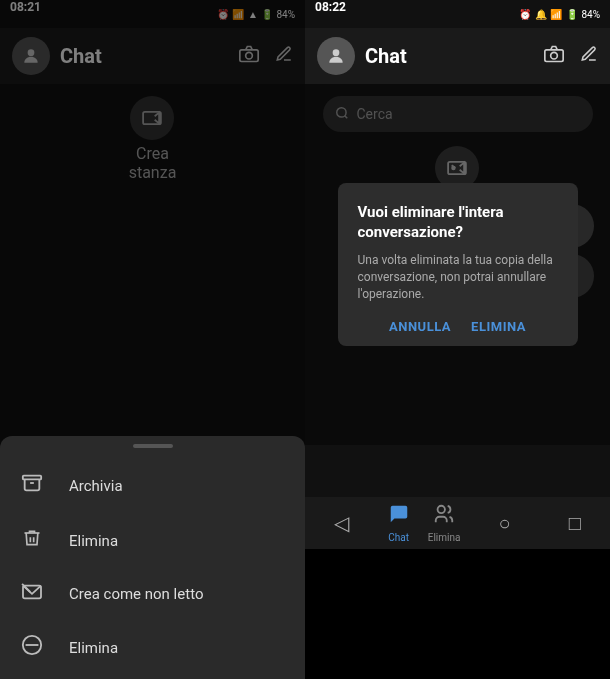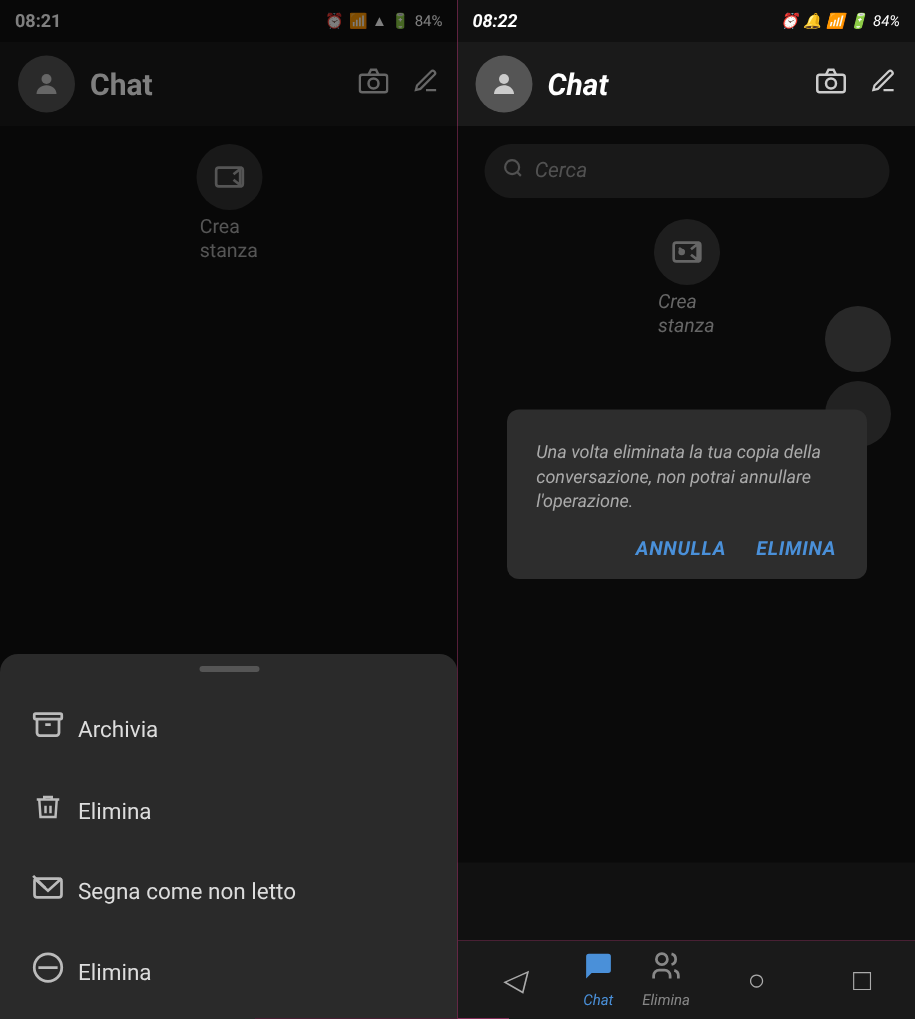--- a/index.html
+++ b/index.html
@@ -21,21 +21,20 @@
       display: flex;
       flex-direction: column;
       position: relative;
       overflow: hidden;
     }
 
     .status-bar {
       height: 28px;
       background: #111;
       display: flex;
-      align-items: center;
       justify-content: space-between;
       padding: 0 10px;
     }
     .status-bar-time {
       font-size: 12px;
       color: #fff;
       font-weight: bold;
     }
     .status-bar-icons {
       display: flex;
@@ -100,22 +99,23 @@
       height: 44px;
       border-radius: 50%;
       background: #333;
       display: flex;
       align-items: center;
       justify-content: center;
       color: #aaa;
       font-size: 18px;
     }
     .room-label {
-      font-size: 13px;
+      font-size: 16px;
       color: #aaa;
+      text-align: center;
       line-height: 1.2;
     }
 
     
     .bottom-sheet-overlay {
       position: absolute;
       bottom: 0;
       left: 0;
       right: 0;
       background: rgba(0,0,0,0.5);
@@ -133,21 +133,21 @@
       width: 40px;
       height: 4px;
       background: #555;
       border-radius: 2px;
       margin: 0 auto 10px auto;
     }
     .sheet-item {
       display: flex;
       align-items: center;
       padding: 14px 20px;
-      gap: 8px;
+      gap: 25px;
       color: #ddd;
       font-size: 15px;
     }
     .sheet-item-icon {
       font-size: 20px;
       color: #bbb;
       width: 24px;
       text-align: center;
     }
 
@@ -161,27 +161,26 @@
     }
     .nav-btn {
       color: #aaa;
       font-size: 20px;
       padding: 8px 20px;
     }
 
     
     .right-panel {
       width: 305px;
-      height: 679px;
-      background: #ec4899;
+      height: 549px;
+      background: #fdba74;
       display: flex;
       flex-direction: column;
       position: relative;
       overflow: hidden;
-      font-style: italic;
     }
 
     .right-chat-content {
       flex: 1;
       background: #111;
       display: flex;
       flex-direction: column;
       align-items: center;
       padding-top: 12px;
       position: relative;
@@ -230,21 +229,21 @@
       line-height: 1.3;
     }
     .dialog-body {
       font-size: 12px;
       color: #aaa;
       line-height: 1.4;
       margin-bottom: 16px;
     }
     .dialog-actions {
       display: flex;
-      justify-content: flex-end;
+      justify-content: center;
       gap: 20px;
     }
     .dialog-btn {
       font-size: 13px;
       font-weight: bold;
       color: #4a90d9;
       text-transform: uppercase;
       cursor: pointer;
       letter-spacing: 0.5px;
     }
@@ -362,21 +361,21 @@
 
 
       <div class="sheet-item">
         <span class="sheet-item-icon">
           <svg width="22" height="18" viewBox="0 0 24 20" fill="none" stroke="#bbb" stroke-width="2">
             <rect x="2" y="3" width="20" height="14" rx="2"></rect>
             <polyline points="2 3 12 12 22 3"></polyline>
             <line x1="1" y1="1" x2="10" y2="10"></line>
           </svg>
         </span>
-        <span>Segna come non letto</span>
+        <span>Crea come non letto</span>
       </div>
 
       <div class="sheet-item">
         <span class="sheet-item-icon">
           <svg width="22" height="22" viewBox="0 0 24 24" fill="none" stroke="#bbb" stroke-width="2">
             <circle cx="12" cy="12" r="10"></circle>
             <line x1="5" y1="12" x2="19" y2="12"></line>
           </svg>
         </span>
         <span>Elimina</span>
@@ -455,20 +454,21 @@
       </span>
     </div>
 
     <div style="position:absolute; right:0; top:120px; display:flex; flex-direction:column; gap:2px; width:60px;">
       <div style="width:44px; height:44px; border-radius:50%; background:#444; margin-bottom:4px;"></div>
       <div style="width:44px; height:44px; border-radius:50%; background:#3a3a3a;"></div>
     </div>
 
     <div class="dialog-overlay">
       <div class="dialog">
+        <div class="dialog-title">Vuoi eliminare l'intera conversazione?</div>
         <div class="dialog-body">Una volta eliminata la tua copia della conversazione, non potrai annullare l'operazione.</div>
         <div class="dialog-actions">
           <span class="dialog-btn">ANNULLA</span>
           <span class="dialog-btn">ELIMINA</span>
         </div>
       </div>
     </div>
   </div>
 
   <div class="bottom-nav-right">

